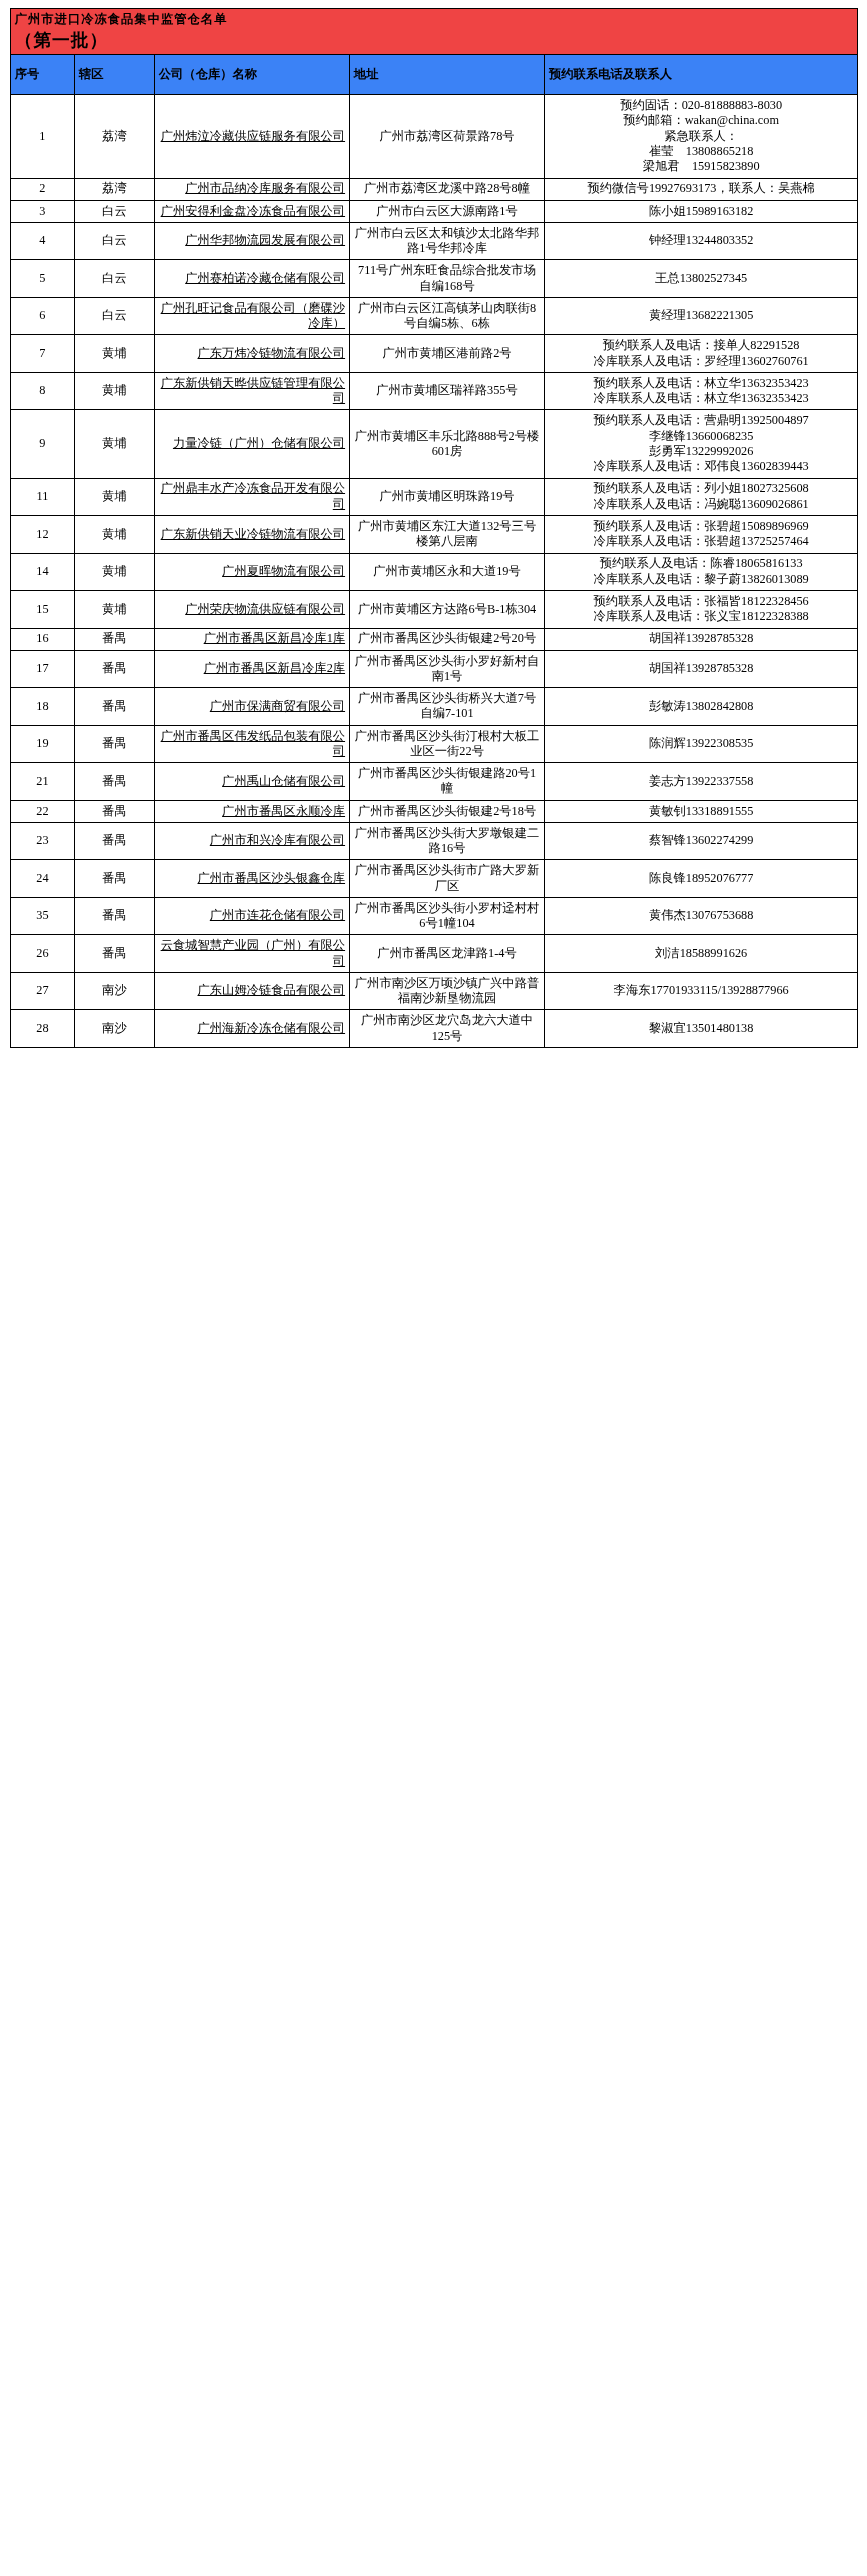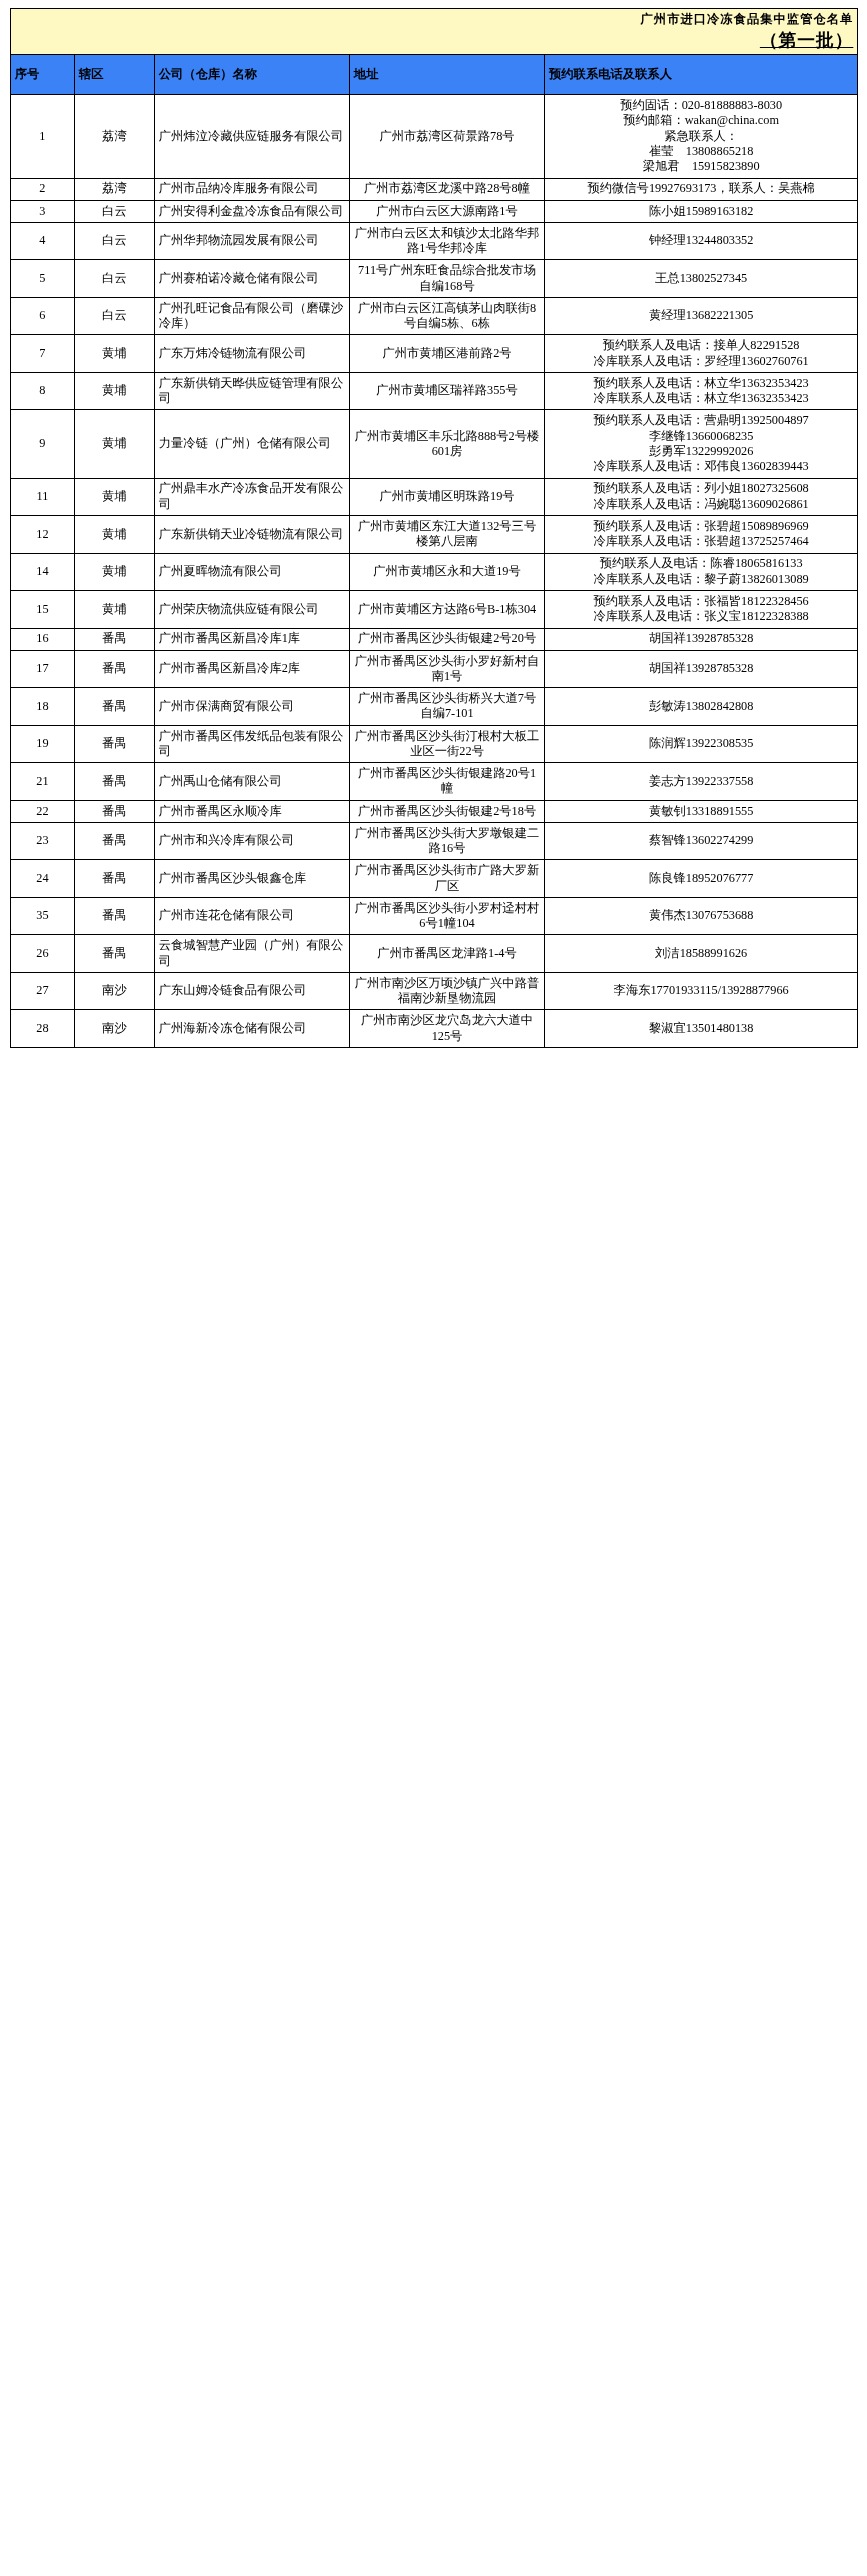--- a/index.html
+++ b/index.html
@@ -22,45 +22,44 @@
     border:1px solid #000000;
     vertical-align:middle;
     padding:2.9px 3.9px;
     font-size:12.3px;
     line-height:1.25;
     color:#000000;
     word-wrap:break-word;
     overflow-wrap:break-word;
   }
   .title-cell{
-    background:#fef9c3;
-    text-align:right;
+    background:#ef4444;
+    text-align:left;
     font-weight:bold;
     font-size:18.7px;
     line-height:1.45;
     padding:7.9px 3.9px 8.8px 3.9px;
     letter-spacing:1px;
   }
   .title-line2{
     display:block;
     font-size:17.7px;
     margin-top:2px;
-    text-decoration:underline;
   }
   thead th{
     background:#3b82f6;
     text-align:left;
     font-weight:bold;
     font-size:13.3px;
     padding:5.9px 2.9px;
     height:33px;
   }
   td.num{text-align:center;font-size:12.8px;}
   td.dist{text-align:center;font-size:12.8px;}
-  td.company{text-align:left;font-size:12.3px;}
+  td.company{text-align:right;font-size:12.3px;text-decoration:underline;}
   td.addr{text-align:center;font-size:12.3px;}
   td.phone{text-align:left;font-size:12.3px;padding-left:4.9px;}
   col.c1{width:49px;}
   col.c2{width:61px;}
   col.c3{width:149px;}
   col.c4{width:149px;}
   col.c5{width:239px;}
   .ph-line{display:block;text-align:center;}
 </style>
 </head>

